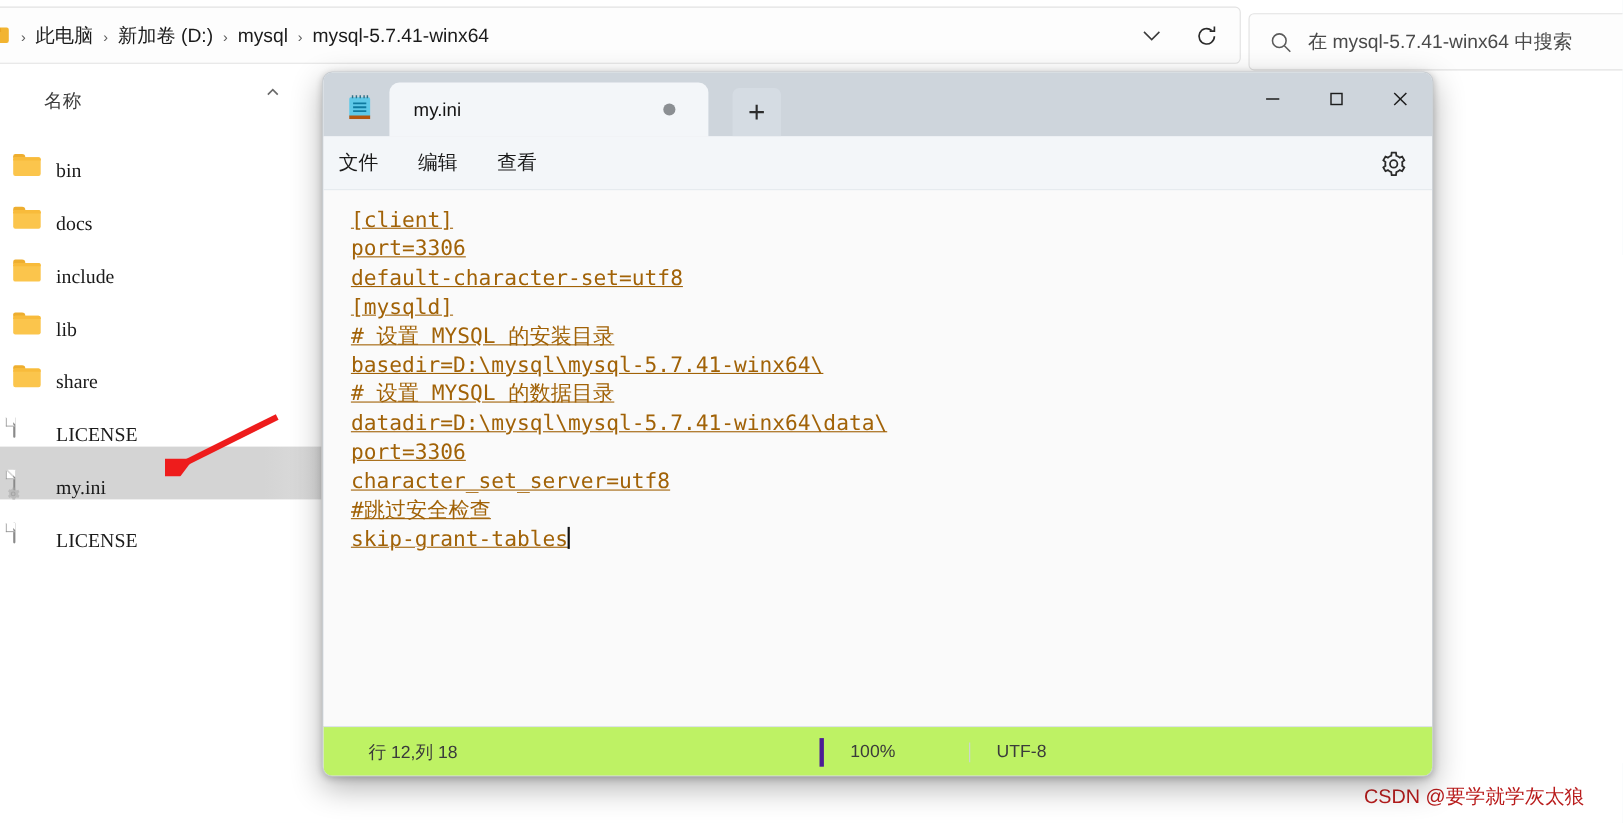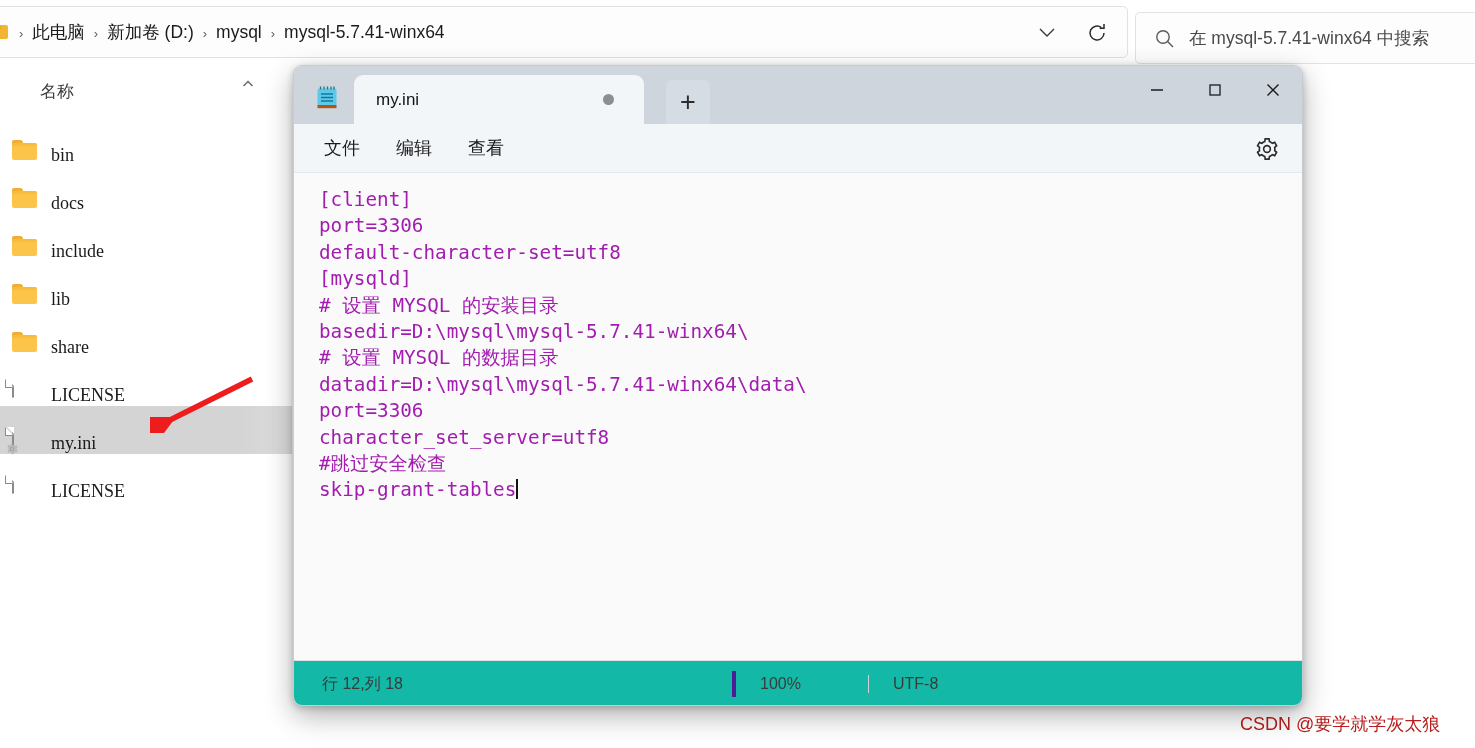--- a/index.html
+++ b/index.html
@@ -222,54 +222,55 @@
   
   .np-menubar {
     position: relative; height: 48px; width: 100%;
     background: #f3f6f9;
     border-bottom: 1px solid #e3e8ed;
     display: flex; align-items: center;
   }
   .np-menu {
     font-size: 18px; color: #1b1b1b; margin-left: 24px; padding: 4px 6px;
   }
-  .np-menu:first-child { margin-left: 24px; }
+  .np-menu:first-child { margin-left: 8px; }
   .np-gear {
     position: absolute; right: 22px; top: 12px;
     width: 26px; height: 26px; color: #2b2b2b;
   }
   
   .np-editor {
     position: relative;
     height: 487px; width: 100%;
     background: #fafafa;
     overflow: hidden;
     padding: 14px 0 0 0;
     box-sizing: border-box;
   }
   .np-text {
     margin: 0; padding: 0 0 0 25px;
     font-family: "DejaVu Sans Mono", monospace;
     font-size: 19.3px;
     line-height: 26.4px;
-    color: #a21caf;
+    color: #a16207;
     white-space: pre;
+    text-decoration: underline;
   }
   .np-caret {
     display: inline-block; width: 1.5px; height: 20px;
     background: #111; vertical-align: -3px;
     margin-left: 0px;
   }
   
   .np-status {
     position: relative; height: 46px; width: 100%;
-    background: #14b8a6;
+    background: #bef264;
     border-top: 1px solid #dde3e9;
     display: flex; align-items: center;
-    font-size: 16px; color: #3b3b3b;
+    font-size: 16px; color: #3b3b3b; padding-left: 13px;
   }
   .st-pos { margin-left: 28px; width: 410px; }
   .st-cell {
     padding-left: 24px; border-left: 4px solid #4c1d95;
     height: 26px; display: flex; align-items: center;
   }
   .st-zoom { width: 108px; }
   .st-eol  { width: 192px; }
   .st-enc  { width: 130px; border-left: 1px solid #ccd3da; padding-left: 24px;}
 </style>

